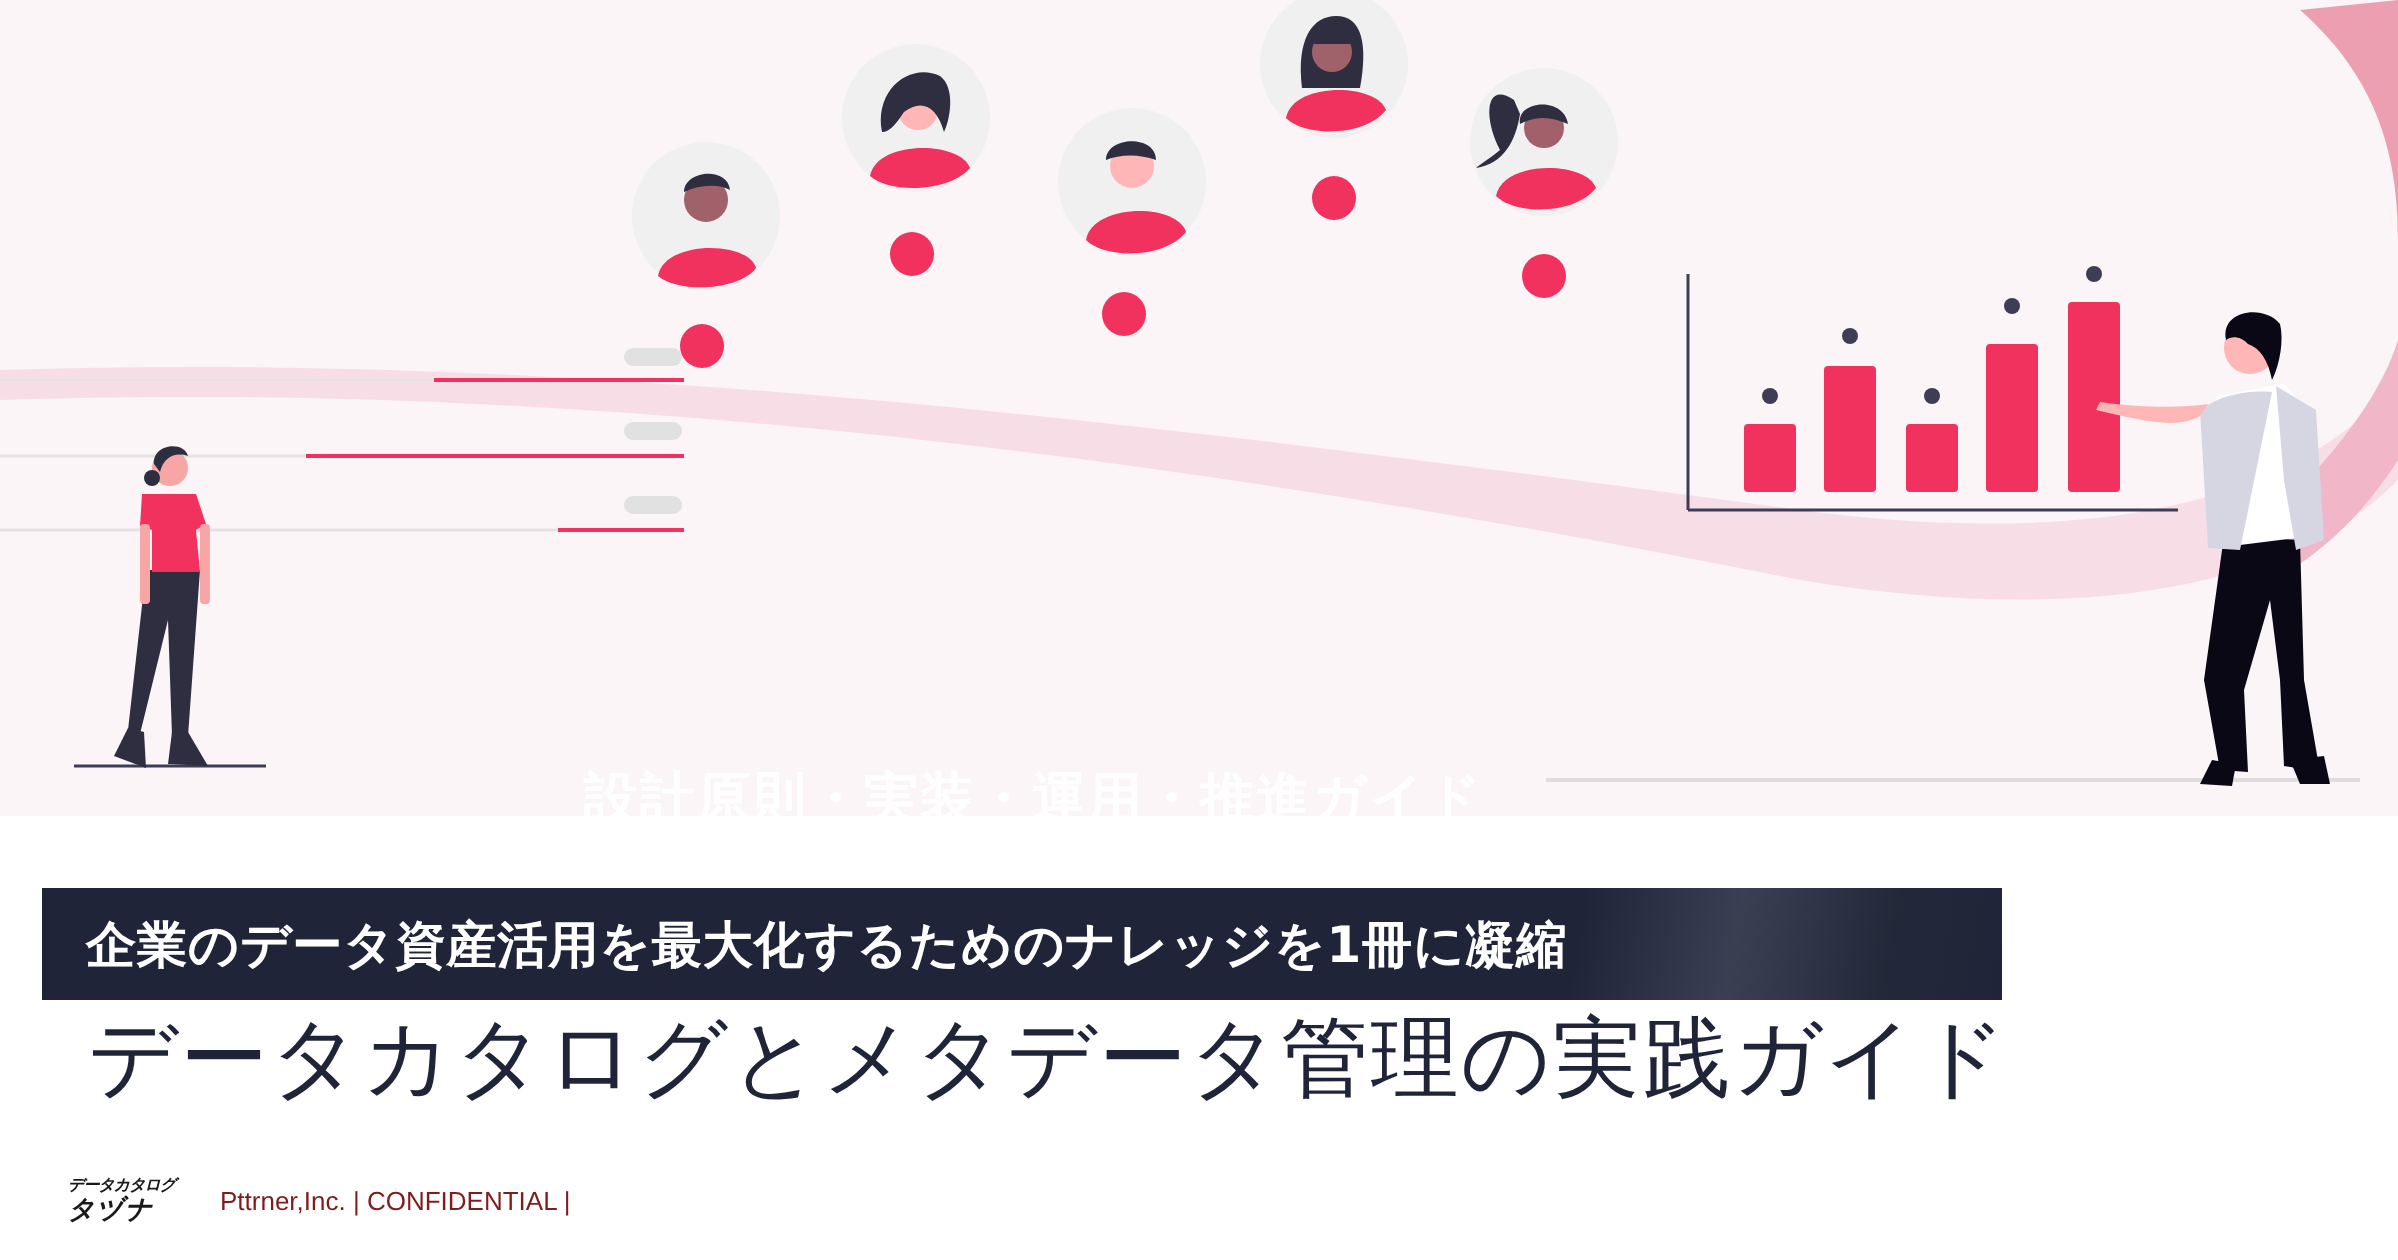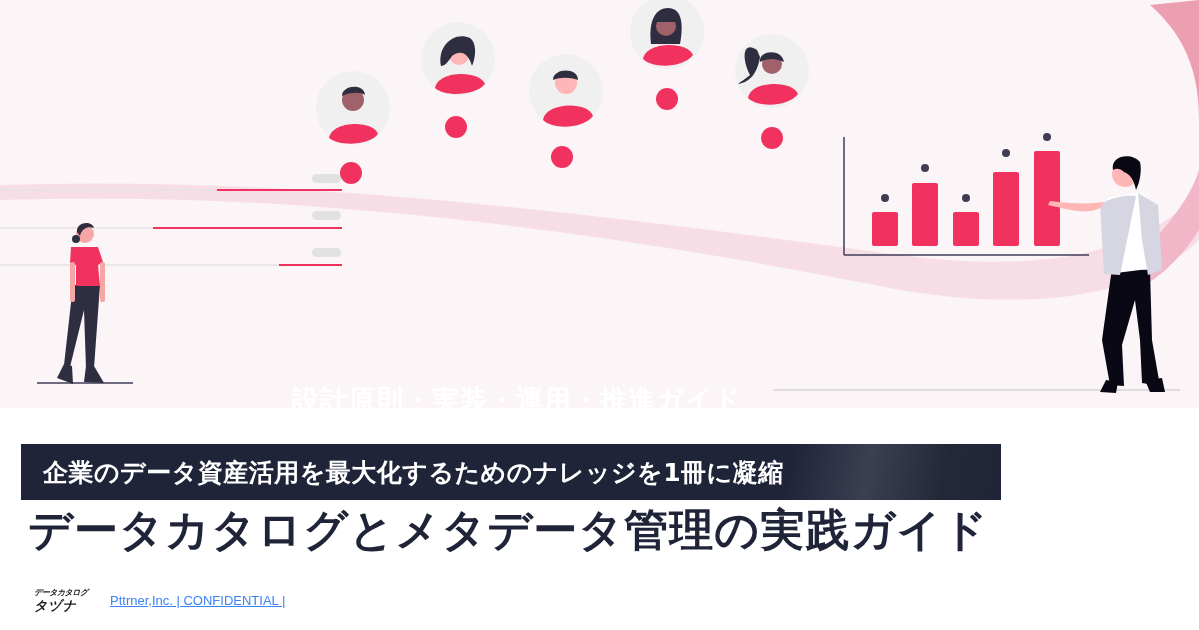--- a/index.html
+++ b/index.html
@@ -21,35 +21,35 @@
     .subtitle-band {
       position: absolute; left: 21px; top: 432px; width: 980px; height: 56px;
       background: linear-gradient(100deg, #1f2438 0%, #1f2438 78%, #3a3f52 86%, #232839 94%, #1f2438 100%);
       display: flex; align-items: center; padding-left: 22px; margin-top: 12px;
     }
     .subtitle-band span {
       color: #ffffff; font-size: 25px; font-weight: bold; letter-spacing: 0.5px; white-space: nowrap;
     }
 
     .main-title {
-      position: absolute; left: 28px; top: 500px;
-      font-size: 44px; font-weight: bold; color: #1f2438; letter-spacing: 1px; white-space: nowrap;
+      position: absolute; left: 44px; top: 500px;
+      font-size: 44px; font-weight: normal; color: #1f2438; letter-spacing: 1px; white-space: nowrap;
       line-height: 60px;
     }
 
     .footer {
       position: absolute; left: 34px; top: 580px; height: 40px; display: flex; align-items: center;
     }
     .logo {
       display: flex; flex-direction: column; align-items: flex-start; width: 66px; margin-right: 10px;
       font-style: italic; color: #1a1a1a; line-height: 1;
     }
     .logo .logo-small { font-size: 8px; font-weight: bold; letter-spacing: -0.5px; }
     .logo .logo-large { font-size: 13px; font-weight: bold; letter-spacing: 1px; margin-top: 2px; }
-    .footer-text { font-family: "Liberation Sans", sans-serif; font-size: 13px; color: #3b82f6; text-decoration: underline; }
+    .footer-text { font-family: "Liberation Sans", sans-serif; font-size: 13px; color: #7f1d1d; }
   </style>
 </head>
 <body>
 
 <div class="hero">
   <svg class="scene" width="1199" height="408" viewBox="0 0 1199 408">
 
     <path d="M0 200 C 300 190, 600 230, 900 290 C 1050 315, 1150 290, 1199 240 L 1199 190 C 1150 250, 1050 275, 900 255 C 600 215, 300 175, 0 185 Z" fill="#f6dbe3" opacity="0.9"></path>
     <path d="M1150 5 C 1190 40, 1199 80, 1199 120 L 1199 0 Z" fill="#ec9fb0"></path>
     <path d="M1110 280 C 1160 240, 1190 200, 1199 170 L 1199 230 C 1180 260, 1150 290, 1110 300 Z" fill="#f1b6c8"></path>

